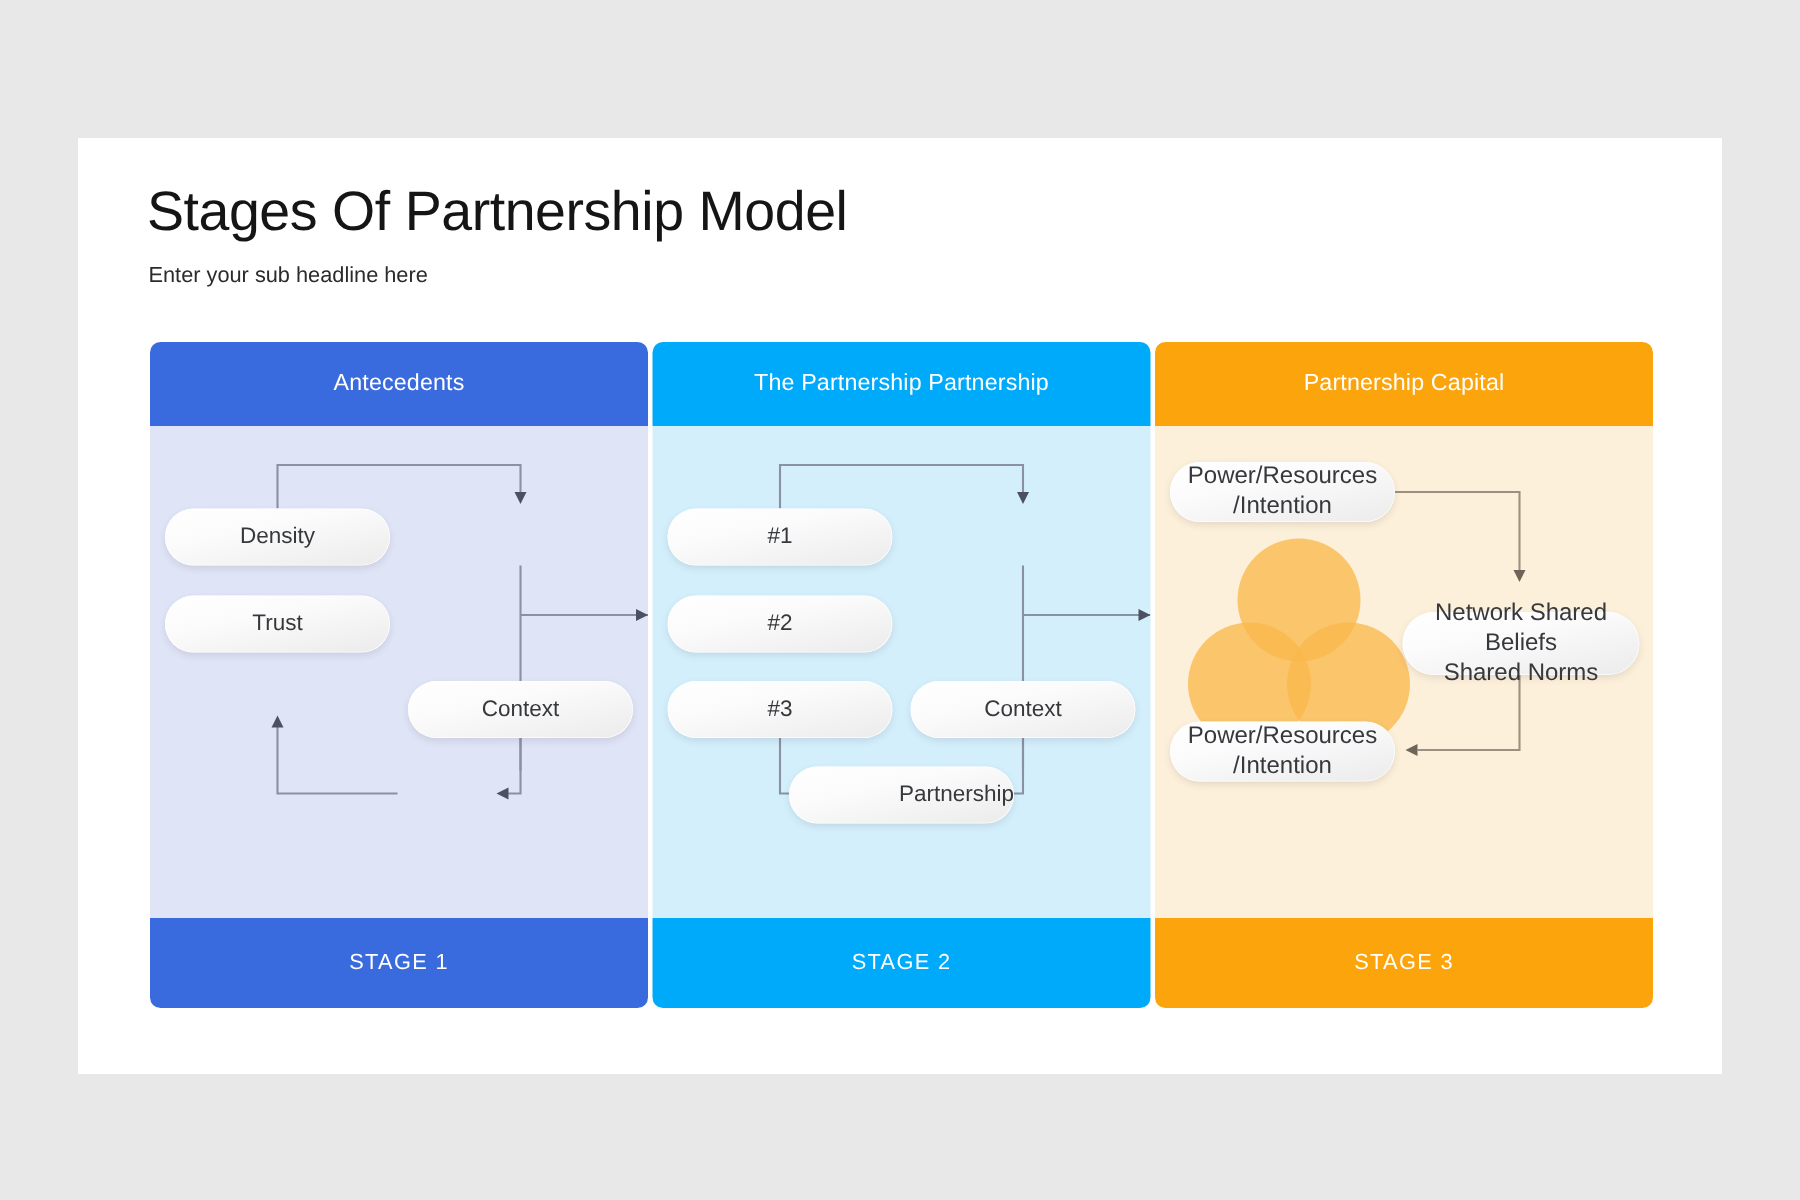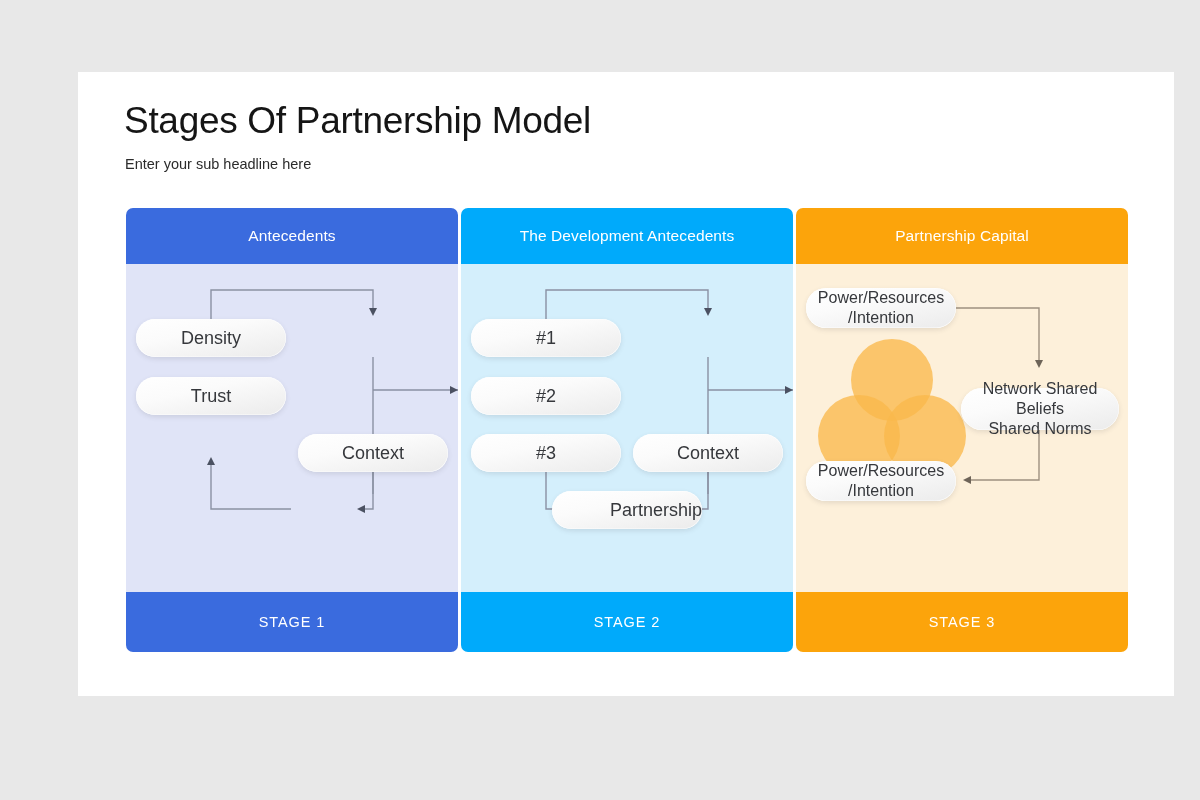--- a/index.html
+++ b/index.html
@@ -4,24 +4,23 @@
 <style>
   * { box-sizing: border-box; margin: 0; padding: 0; }
   html, body {
     width: 1200px; height: 800px;
     background: #e8e8e8;
     font-family: "Liberation Sans", sans-serif;
     overflow: hidden;
   }
   .slide {
     position: absolute;
-    left: 52px; top: 72px;
+    left: 52px; top: 92px;
     width: 1096px; height: 624px;
     background: #ffffff;
-    margin-left: 26px;
   }
   .title {
     position: absolute; left: 46px; top: 28px;
     font-size: 37px; font-weight: 400; color: #151515;
     letter-spacing: -0.3px; white-space: nowrap;
   }
   .subtitle {
     position: absolute; left: 47px; top: 84px;
     font-size: 14.5px; color: #2b2b2b; white-space: nowrap;
   }
@@ -54,21 +53,21 @@
     color: #ffffff; font-size: 14.5px; letter-spacing: .9px;
   }
 
   .pill {
     position: absolute;
     display: flex; align-items: center; justify-content: center;
     text-align: center;
     border-radius: 999px;
     background: linear-gradient(168deg, #ffffff 0%, #fbfbfb 38%, #ebebeb 100%);
     box-shadow: 0 2px 5px rgba(60,60,70,.13), 0 0 0 .5px rgba(255,255,255,.85) inset;
-    color: #36383c; font-size: 18px; line-height: 1.25;
+    color: #36383c; font-size: 15px; line-height: 1.25;
     z-index: 3;
   }
   .pill.two-line { font-size: 16px; }
 
   .wire { position: absolute; left: 0; top: 0; width: 100%; height: 100%; z-index: 1; }
 
   .venn { position: absolute; z-index: 2; }
   .venn span {
     position: absolute; width: 82px; height: 82px; border-radius: 50%;
     background: rgba(250,185,75,.78);
@@ -118,21 +117,21 @@
         </div>
       </div>
 
       <div class="col-foot" style="background:#3a6bde">
         <span>STAGE 1</span>
       </div>
     </div>
 
     <div class="col c2">
       <div class="col-head" style="background:#00aafb">
-        <span>The Development Antecedents</span>
+        <span>The Partnership Partnership</span>
       </div>
 
       <div class="col-body" style="background:#d4effc">
         <svg class="wire" viewBox="0 0 332 328">
           <g stroke="#8a91a3" stroke-width="1.4" fill="none">
             <path d="M85 55 L85 26 L247 26 L247 44"></path>
             <path d="M247 93 L247 230"></path>
             <path d="M247 126 L332 126"></path>
             <path d="M247 180 L247 245 L238 245"></path>
             <path d="M165 245 L85 245 L85 200"></path>

